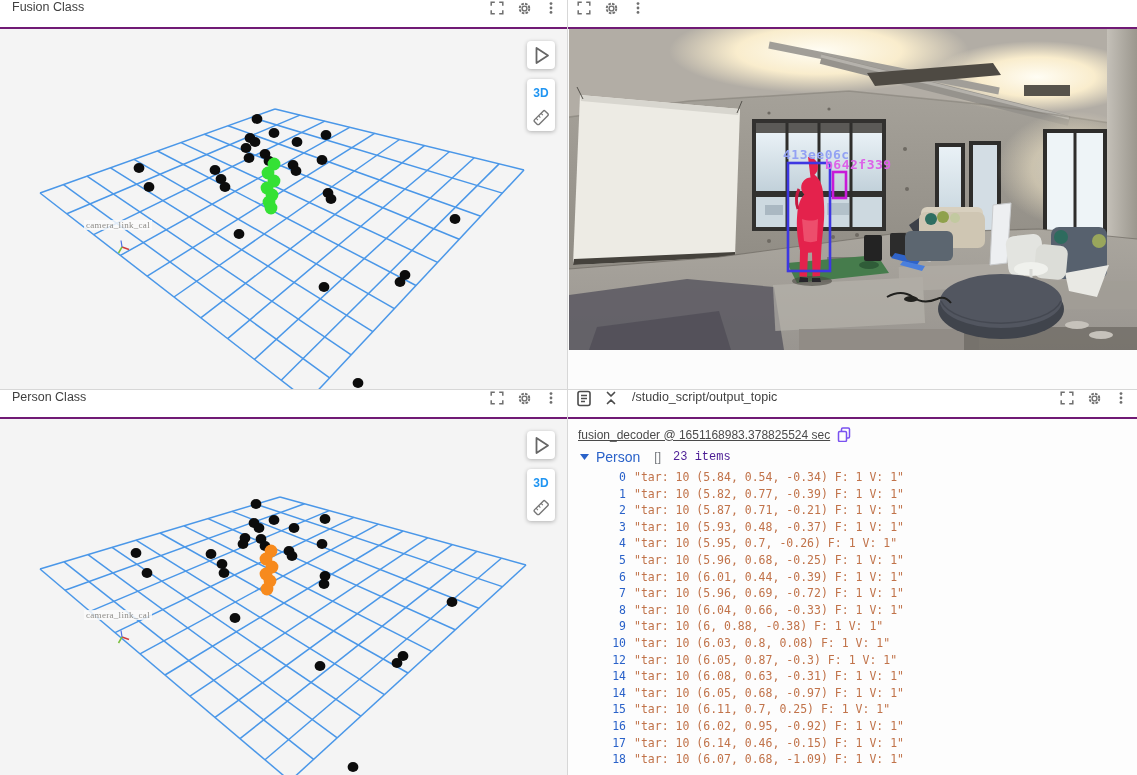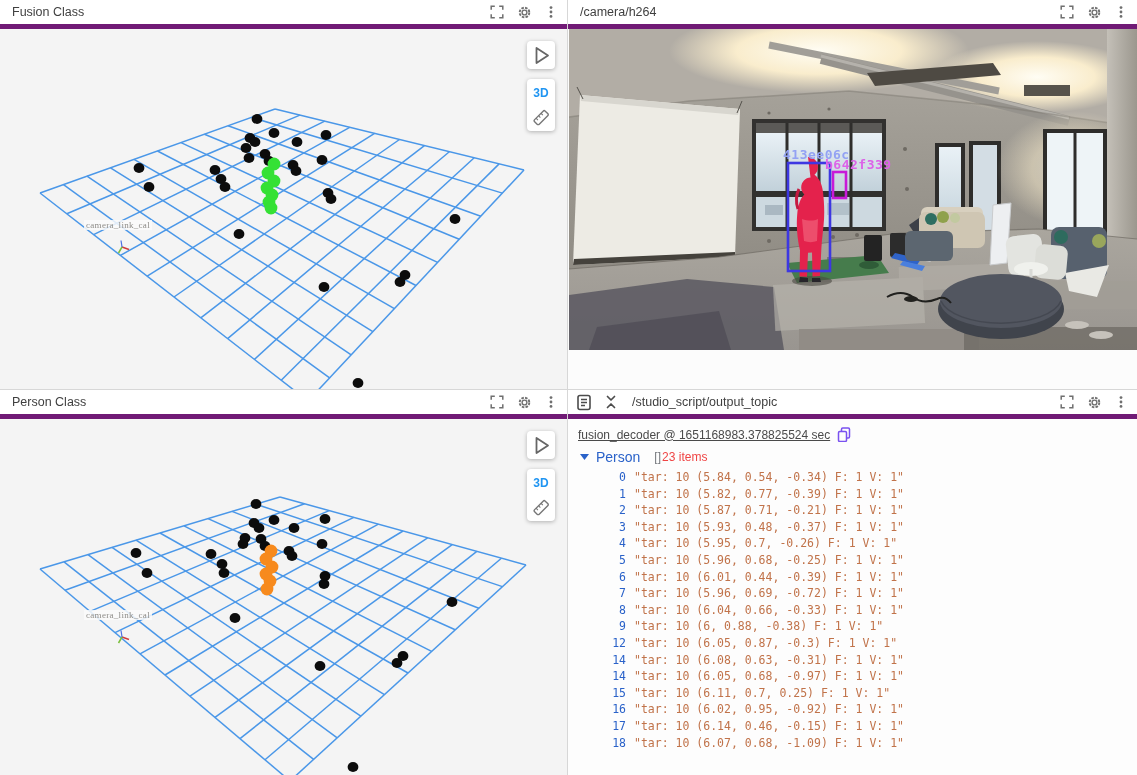--- a/index.html
+++ b/index.html
@@ -2,21 +2,21 @@
 <html><head>
 <meta charset="utf-8">
 <style>
   html,body{margin:0;padding:0;background:#e8e8e8;}
   .app{width:1137px;height:775px;display:grid;grid-template-columns:568px 569px;grid-template-rows:390px 385px;
        font-family:"Liberation Sans",sans-serif;position:relative;overflow:hidden;background:#fff;}
   .panel{background:#fff;position:relative;overflow:hidden;display:flex;flex-direction:column;box-sizing:border-box;}
   .p-tl{border-right:1px solid #d7d7d7;border-bottom:1px solid #d7d7d7;}
   .p-tr{border-bottom:1px solid #d7d7d7;}
   .p-bl{border-right:1px solid #d7d7d7;}
-  .hdr{height:29px;flex:none;display:flex;align-items:center;padding:0 8px;border-bottom:5px solid #701a75;background:#fff;box-sizing:border-box;}
+  .hdr{height:29px;flex:none;display:flex;align-items:flex-start;padding:0 8px;border-bottom:2px solid #701a75;background:#fff;box-sizing:border-box;}
   .hdr-title{font-size:12.5px;color:#3f3f3f;margin-left:4px;flex:1;white-space:nowrap;overflow:hidden;}
   .hdr-icons{display:flex;gap:11px;align-items:center;flex:none;}
   .icon-btn{width:16px;height:16px;display:flex;align-items:center;justify-content:center;background:none;border:none;padding:0;cursor:pointer;}
   .hdr-left{display:flex;gap:11px;align-items:center;margin-right:9px;}
   
   .content3d{flex:1;background:#f4f4f4;position:relative;}
   .scene3d{position:absolute;left:0;top:0;width:100%;height:100%;}
   .frame-chip{position:absolute;left:84px;top:191px;font-family:Liberation Serif, serif;font-size:9px;
               color:#8e8c88;background:rgba(250,250,250,.85);padding:0 2px;letter-spacing:.3px;}
   .axis-triad{position:absolute;left:114px;top:210px;}
@@ -30,21 +30,21 @@
   
   .cam-content{flex:1;background:#fcfcfc;display:flex;align-items:flex-start;justify-content:center;}
   .det-label{font-family:"DejaVu Sans Mono",monospace;font-size:13px;font-weight:bold;letter-spacing:.5px;}
   
   .raw-content{flex:1;background:#fdfdfd;padding:7px 0 0 9px;overflow:hidden;}
   .msg-meta{font-size:12px;color:#4a4a4a;display:flex;align-items:center;gap:7px;padding-left:1px;height:17px;text-decoration:underline;}
   .msg-root{display:flex;align-items:center;margin-top:5px;height:17px;}
   .caret{margin:0 7px 0 3px;flex:none;}
   .field{color:#2a62c9;font-size:14px;}
   .brackets{color:#75787d;margin-left:14px;font-size:12px;}
-  .count{color:#ef4444;margin-left:1px;font-size:12px;}
+  .count{color:#4c1d95;margin-left:12px;font-size:12px;font-family:Liberation Mono, monospace;}
   #rows{margin-top:4px;}
   .row{display:flex;font-family:"DejaVu Sans Mono",monospace;font-size:11.5px;line-height:16.6px;white-space:pre;}
   .row .idx{min-width:49px;text-align:right;color:#2a62c9;flex:none;}
   .row .val{color:#c1734a;margin-left:8px;}
 </style>
 </head>
 <body>
 
 <div class="app">
 
@@ -160,21 +160,20 @@
                 </g>
               </svg>
           </button>
         </div>
       </div>
     </div>
   </div>
 
   <div class="panel p-tr">
     <div class="hdr">
-      <span class="hdr-title">/camera/h264</span>
       <span class="hdr-icons">
         <button class="icon-btn">
             <svg width="14" height="14">
               <path d="M1.2,4.8 V1.2 H4.8 M9.2,1.2 H12.8 V4.8 M12.8,9.2 V12.8 H9.2 M4.8,12.8 H1.2 V9.2" stroke="#6f6f6f" stroke-width="1.5" fill="none"></path>
             </svg>
           </button>
         <button class="icon-btn">
             <svg width="15" height="15">
               <g stroke="#6f6f6f" fill="none">
                 <circle cx="7.5" cy="7.5" r="4.8" stroke-width="1.9" stroke-dasharray="2.51 1.26"></circle>
@@ -493,20 +492,21 @@
           <div class="row"><span class="idx">0</span><span class="val">"tar: 10 (5.84, 0.54, -0.34) F: 1 V: 1"</span></div>
           <div class="row"><span class="idx">1</span><span class="val">"tar: 10 (5.82, 0.77, -0.39) F: 1 V: 1"</span></div>
           <div class="row"><span class="idx">2</span><span class="val">"tar: 10 (5.87, 0.71, -0.21) F: 1 V: 1"</span></div>
           <div class="row"><span class="idx">3</span><span class="val">"tar: 10 (5.93, 0.48, -0.37) F: 1 V: 1"</span></div>
           <div class="row"><span class="idx">4</span><span class="val">"tar: 10 (5.95, 0.7, -0.26) F: 1 V: 1"</span></div>
           <div class="row"><span class="idx">5</span><span class="val">"tar: 10 (5.96, 0.68, -0.25) F: 1 V: 1"</span></div>
           <div class="row"><span class="idx">6</span><span class="val">"tar: 10 (6.01, 0.44, -0.39) F: 1 V: 1"</span></div>
           <div class="row"><span class="idx">7</span><span class="val">"tar: 10 (5.96, 0.69, -0.72) F: 1 V: 1"</span></div>
           <div class="row"><span class="idx">8</span><span class="val">"tar: 10 (6.04, 0.66, -0.33) F: 1 V: 1"</span></div>
           <div class="row"><span class="idx">9</span><span class="val">"tar: 10 (6, 0.88, -0.38) F: 1 V: 1"</span></div>
+          <div class="row"><span class="idx">10</span><span class="val">"tar: 10 (6.03, 0.8, 0.08) F: 1 V: 1"</span></div>
           <div class="row"><span class="idx">12</span><span class="val">"tar: 10 (6.05, 0.87, -0.3) F: 1 V: 1"</span></div>
           <div class="row"><span class="idx">14</span><span class="val">"tar: 10 (6.08, 0.63, -0.31) F: 1 V: 1"</span></div>
           <div class="row"><span class="idx">14</span><span class="val">"tar: 10 (6.05, 0.68, -0.97) F: 1 V: 1"</span></div>
           <div class="row"><span class="idx">15</span><span class="val">"tar: 10 (6.11, 0.7, 0.25) F: 1 V: 1"</span></div>
           <div class="row"><span class="idx">16</span><span class="val">"tar: 10 (6.02, 0.95, -0.92) F: 1 V: 1"</span></div>
           <div class="row"><span class="idx">17</span><span class="val">"tar: 10 (6.14, 0.46, -0.15) F: 1 V: 1"</span></div>
           <div class="row"><span class="idx">18</span><span class="val">"tar: 10 (6.07, 0.68, -1.09) F: 1 V: 1"</span></div>
         </div>
     </div>
   </div>

